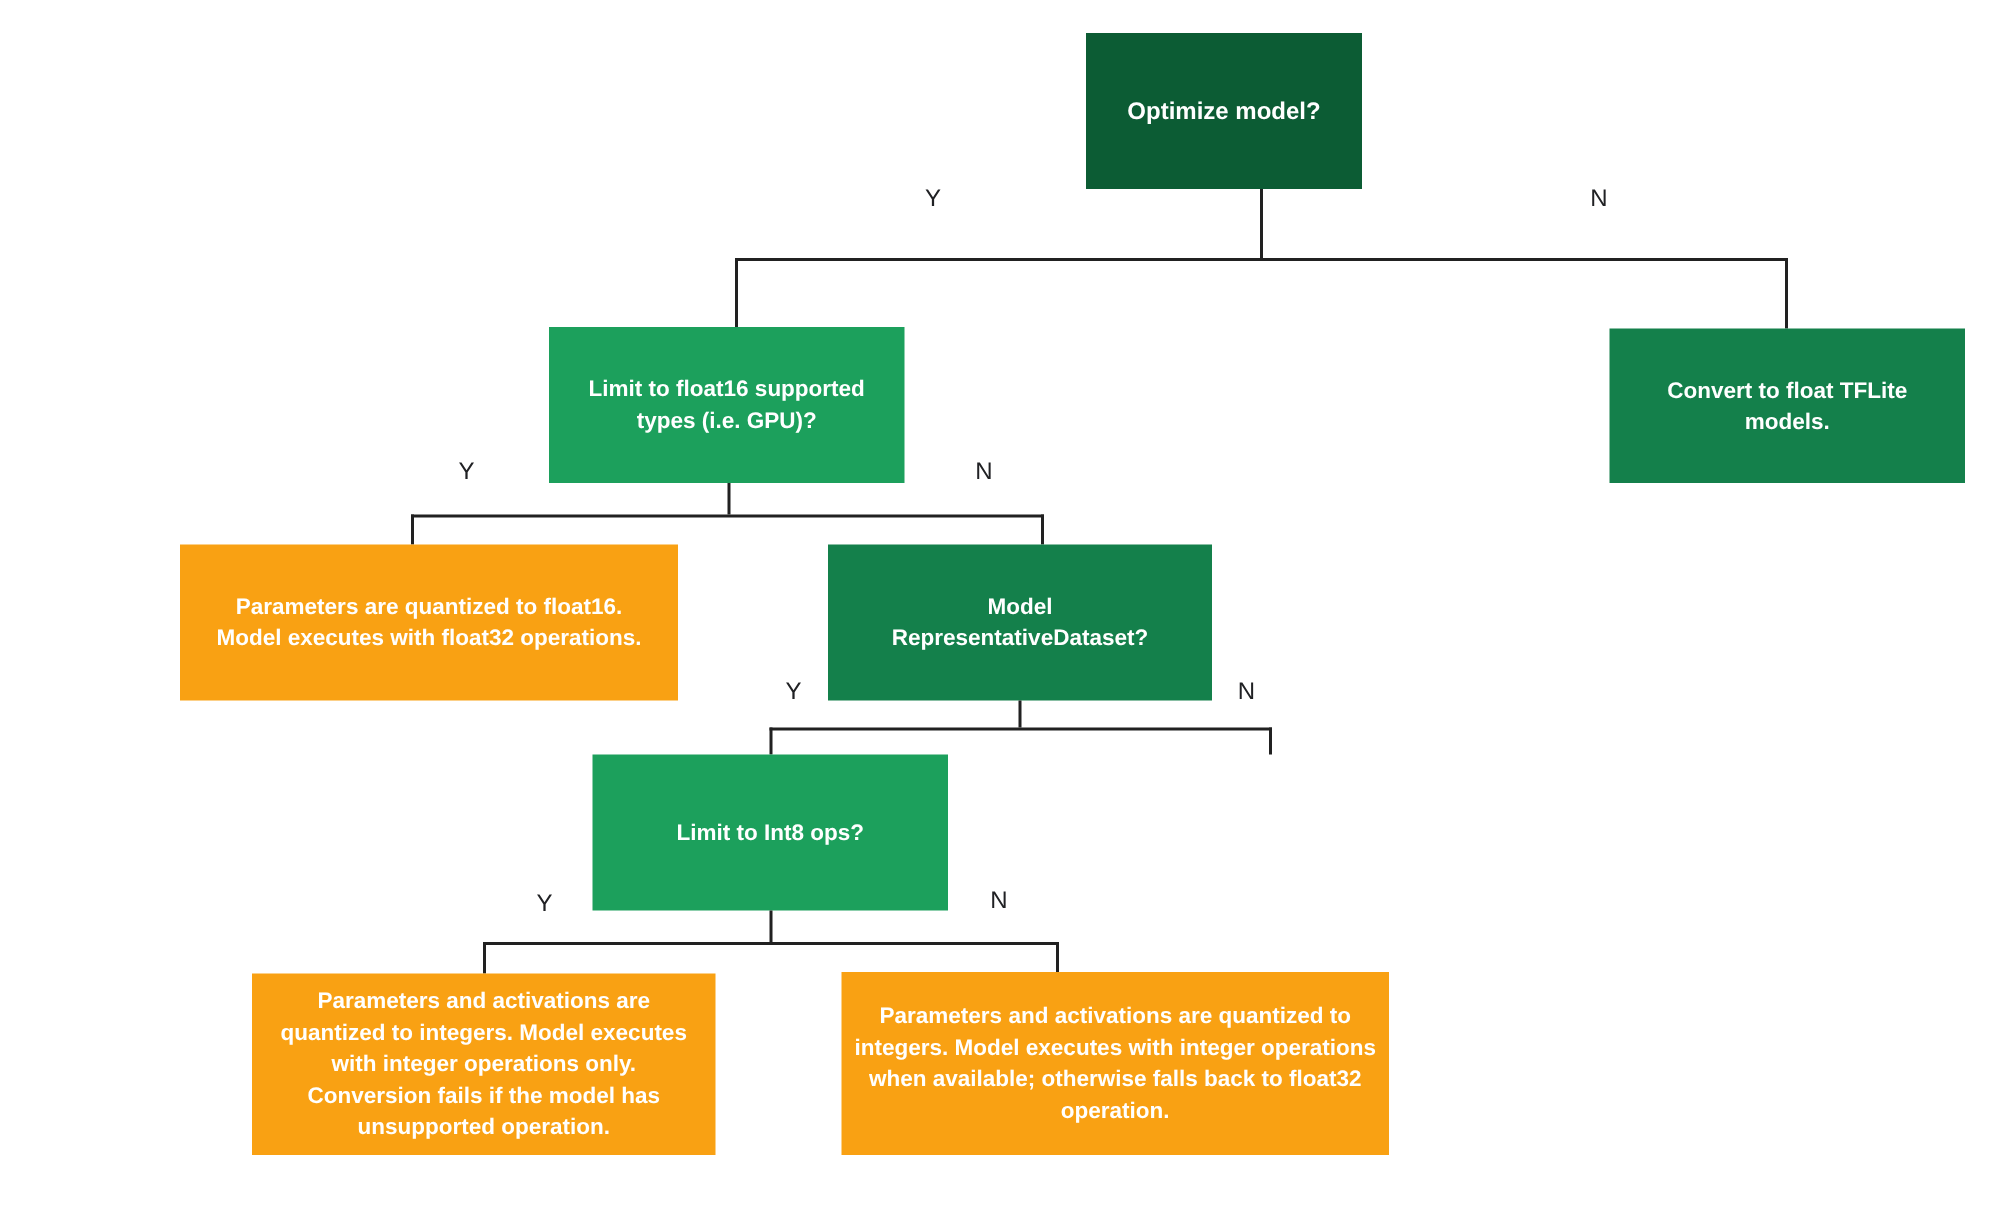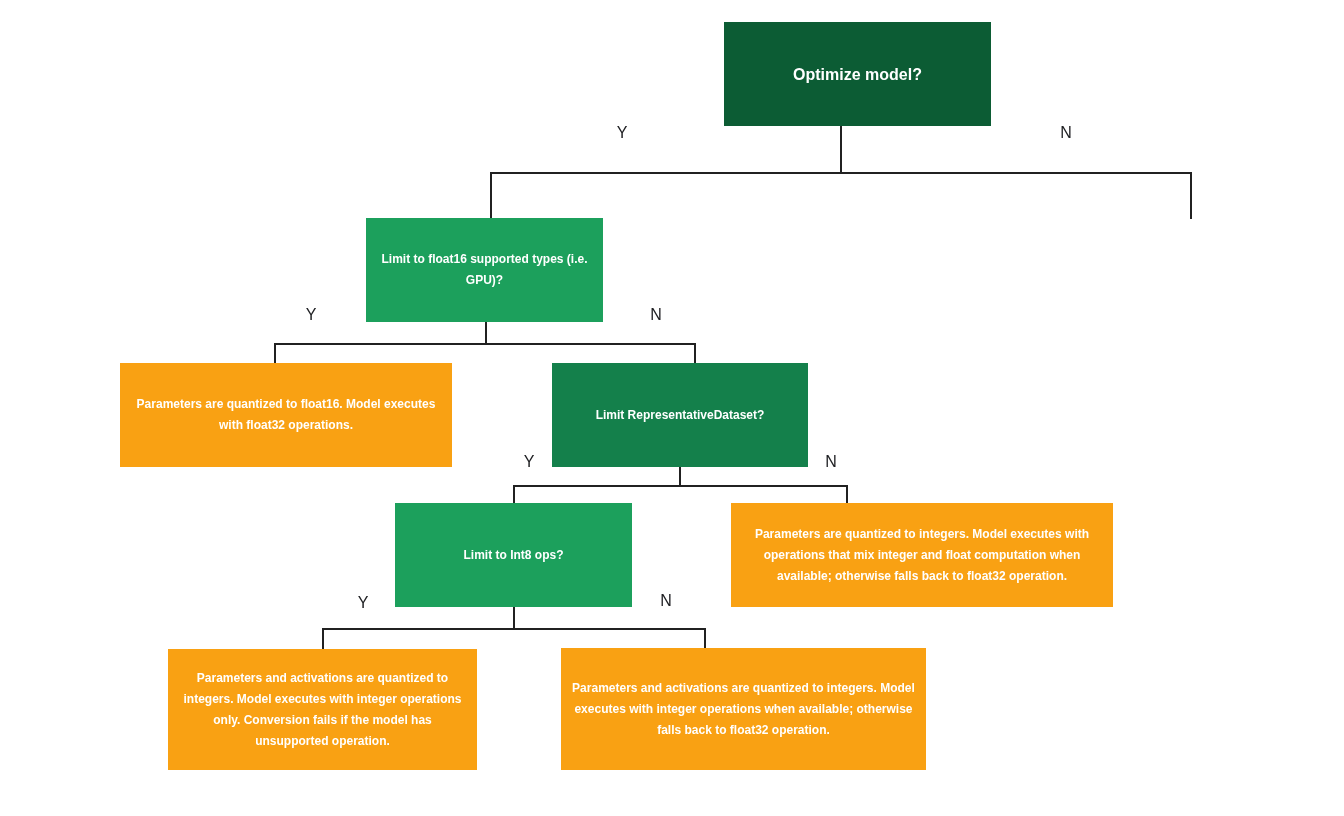--- a/index.html
+++ b/index.html
@@ -12,21 +12,21 @@
     overflow: hidden;
   }
   .node {
     position: absolute;
     display: flex;
     align-items: center;
     justify-content: center;
     text-align: center;
     color: var(--node-text, #ffffff);
     font-weight: bold;
-    font-size: 12px;
+    font-size: 15px;
     line-height: 21px;
     box-sizing: border-box;
   }
   .node.dark   { background: var(--decision-dark-green, #0C5C34); }
   .node.mid    { background: var(--decision-green, #14804B); }
   .node.bright { background: var(--decision-bright-green, #1CA05C); }
   .node.orange { background: var(--outcome-orange, #F9A113); }
   .vline, .hline { position: absolute; background: var(--connector, #212121); }
   .vline { width: 2px; }
   .hline { height: 2px; }
@@ -36,61 +36,61 @@
     color: var(--branch-label-text, #202124);
     font-size: 16px;
     font-weight: normal;
   }
 </style>
 </head>
 <body>
 
 <div id="canvas">
 
-  <div class="node dark" style="left:724px; top:22px; width:267px; height:104px; font-size:16px; padding:0 16px;">
+  <div class="node dark" style="left:724px; top:22px; width:184px; height:104px; font-size:16px; padding:0 16px;">
     <span>Optimize model?</span>
   </div>
 
   <div class="vline" style="left:840px; top:126px; height:46px;"></div>
   <div class="hline" style="left:490px; top:172px; width:702px;"></div>
   <div class="vline" style="left:490px; top:172px; height:46px;"></div>
   <div class="vline" style="left:1190px; top:172px; height:47px;"></div>
   <div class="yn" style="left:622px; top:133px;">Y</div>
   <div class="yn" style="left:1066px; top:133px;">N</div>
 
   <div class="node bright" style="left:366px; top:218px; width:237px; height:104px; padding:0 14px;">
     <span>Limit to float16 supported types (i.e. GPU)?</span>
   </div>
+  <div class="node mid" style="left:1073px; top:219px; width:237px; height:103px; padding:0 20px;">
+    <span>Convert to float TFLite models.</span>
+  </div>
 
   <div class="vline" style="left:485px; top:322px; height:21px;"></div>
   <div class="hline" style="left:274px; top:343px; width:422px;"></div>
   <div class="vline" style="left:274px; top:343px; height:20px;"></div>
   <div class="vline" style="left:694px; top:343px; height:20px;"></div>
   <div class="yn" style="left:311px; top:315px;">Y</div>
   <div class="yn" style="left:656px; top:315px;">N</div>
 
   <div class="node orange" style="left:120px; top:363px; width:332px; height:104px; padding:0 14px;">
     <span>Parameters are quantized to float16. Model executes with float32 operations.</span>
   </div>
   <div class="node mid" style="left:552px; top:363px; width:256px; height:104px; padding:0 30px;">
-    <span>Limit RepresentativeDataset?</span>
+    <span>Model RepresentativeDataset?</span>
   </div>
 
   <div class="vline" style="left:679px; top:467px; height:18px;"></div>
   <div class="hline" style="left:513px; top:485px; width:335px;"></div>
   <div class="vline" style="left:513px; top:485px; height:18px;"></div>
   <div class="vline" style="left:846px; top:485px; height:18px;"></div>
   <div class="yn" style="left:529px; top:462px;">Y</div>
   <div class="yn" style="left:831px; top:462px;">N</div>
 
   <div class="node bright" style="left:395px; top:503px; width:237px; height:104px; padding:16px 14px;">
     <span>Limit to Int8 ops?</span>
-  </div>
-  <div class="node orange" style="left:731px; top:503px; width:382px; height:104px; padding:0 10px;">
-    <span>Parameters are quantized to integers. Model executes with operations that mix integer and float computation when available; otherwise falls back to float32 operation.</span>
   </div>
 
   <div class="vline" style="left:513px; top:607px; height:21px;"></div>
   <div class="hline" style="left:322px; top:628px; width:384px;"></div>
   <div class="vline" style="left:322px; top:628px; height:21px;"></div>
   <div class="vline" style="left:704px; top:628px; height:20px;"></div>
   <div class="yn" style="left:363px; top:603px;">Y</div>
   <div class="yn" style="left:666px; top:601px;">N</div>
 
   <div class="node orange" style="left:168px; top:649px; width:309px; height:121px; padding:0 10px;">

